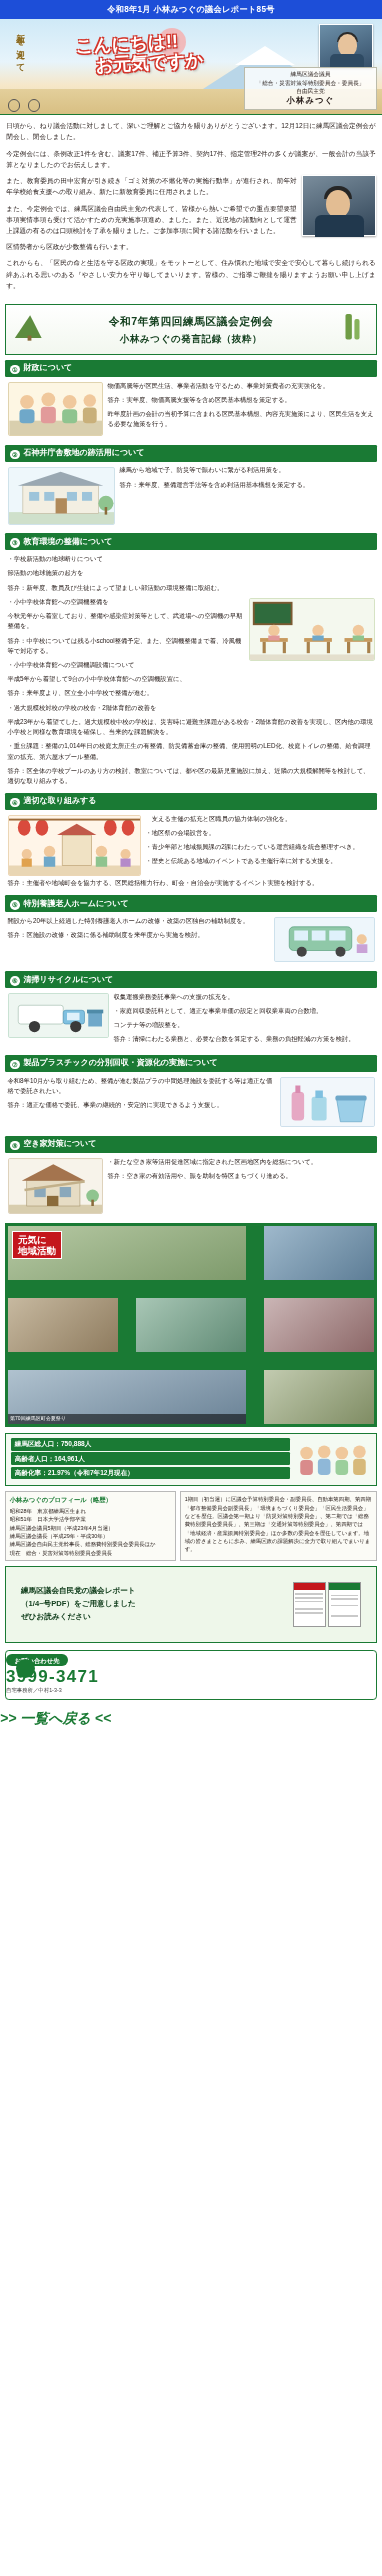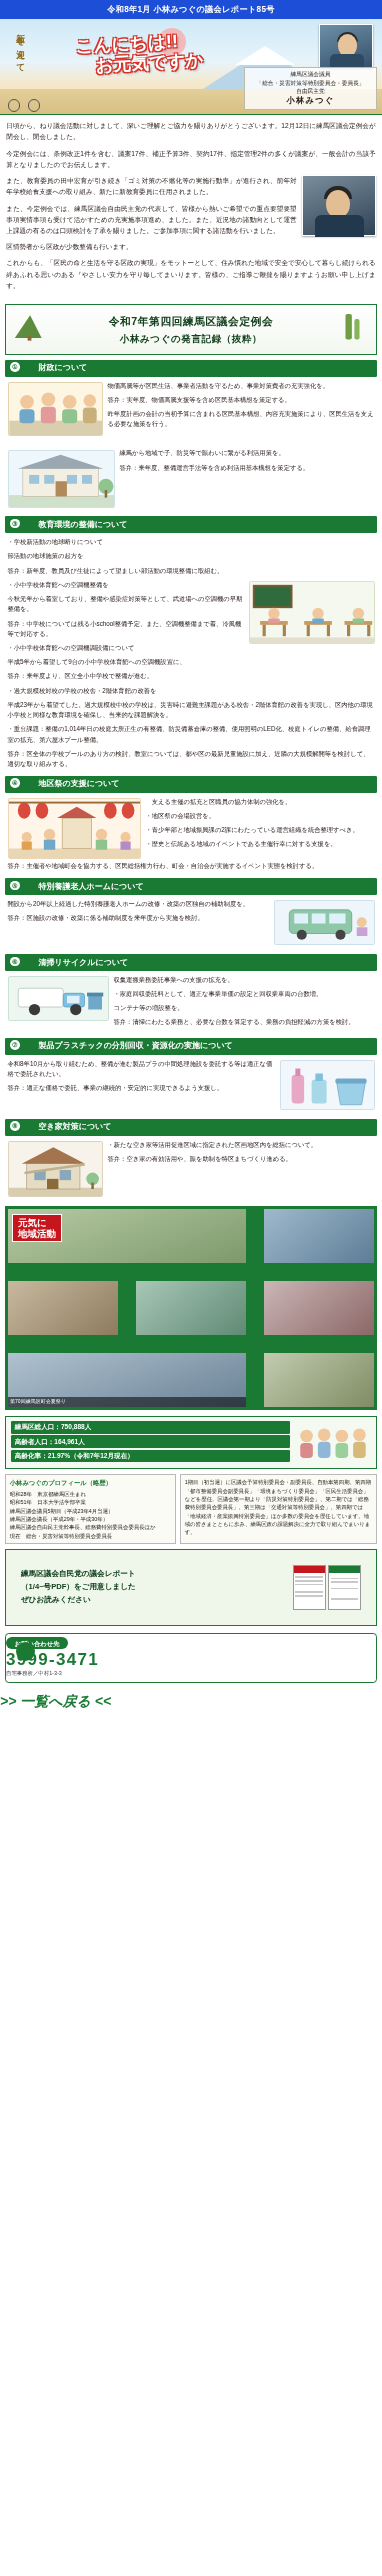--- a/index.html
+++ b/index.html
@@ -146,21 +146,21 @@
 
   
   .sec { margin: 0 5px 6.3px; }
   .sec-h {
     background: #1a7a34;
     color: #fff;
     font-weight: bold;
     font-size: 8px;
     padding: 2.5px 5px;
     border-radius: 1.3px;
-    display: flex; align-items: flex-start; gap: 19px;
+    display: flex; align-items: flex-end; gap: 4px;
   }
   .sec-h .num {
     display:inline-block; width: 9.5px; height: 9.5px; line-height: 9.5px;
     border-radius: 50%; background:#fff; color:#1a7a34; font-size: 6.3px;
     text-align:center; font-weight: bold; flex: 0 0 auto;
   }
   .sec-body { padding: 3.8px 2.5px 0; font-size: 6.3px; line-height: 1.65; }
   .sec-body p { margin: 0 0 3.8px; }
   .illus {
     float: left;
@@ -347,20 +347,24 @@
         </svg>
       </div>
       <p>物価高騰等が区民生活、事業者活動を守るため、事業対策費者の充実強化を。</p>
       <p>答弁：実年度、物価高騰支援等を含め区民基本構想を策定する。</p>
       <p>昨年度計画の会計の当初予算に含まれる区民基本構想、内容充実施策により、区民生活を支える必要な施策を行う。</p>
       <div class="clear"></div>
     </div>
   </div>
 
   <div class="sec">
+    <div class="sec-h">
+      <span class="num">②</span>
+      <span>石神井庁舎敷地の跡活用について</span>
+    </div>
     <div class="sec-body">
       <div class="illus il-school">
         <svg viewBox="0 0 170 92" width="107" height="58">
           <rect x="0" y="70" width="170" height="22" fill="#cfe0cb"></rect>
           <rect x="22" y="28" width="120" height="44" fill="#f3efe2" stroke="#c0b79b"></rect>
           <polygon points="14,28 82,6 150,28" fill="#9aa8b2"></polygon>
           <g fill="#9dc4da">
             <rect x="32" y="38" width="16" height="14"></rect>
               <rect x="56" y="38" width="16" height="14"></rect>
             <rect x="92" y="38" width="16" height="14"></rect>
@@ -422,21 +426,21 @@
       <p>・重요課題：整備の1,014年日の校庭太所正生の有整備、防災備蓄倉庫の整備、使用照明のLED化、校庭トイレの整備、給食調理室の拡充、第六屋水プール整備。</p>
       <p>答弁：区全体の学校プールのあり方の検討、教室については、都や区の最新児童施設に加え、近隣の大規模解開等を検討して、適切な取り組みする。</p>
       <p></p>
       <p></p>
     </div>
   </div>
 
   <div class="sec">
     <div class="sec-h">
       <span class="num">④</span>
-      <span>地区祭の支援について</span>
+      <span>適切な取り組みする</span>
     </div>
     <div class="sec-body">
       <div class="illus il-fes">
         <svg viewBox="0 0 210 96" width="133" height="61">
           <rect x="0" y="0" width="210" height="96" fill="#fff5e8"></rect>
           <rect x="0" y="78" width="210" height="18" fill="#e9d6b4"></rect>
           <g fill="#d94a3d">
             <ellipse cx="24" cy="18" rx="10" ry="13"></ellipse>
               <ellipse cx="52" cy="18" rx="10" ry="13"></ellipse>
             <ellipse cx="160" cy="18" rx="10" ry="13"></ellipse>

